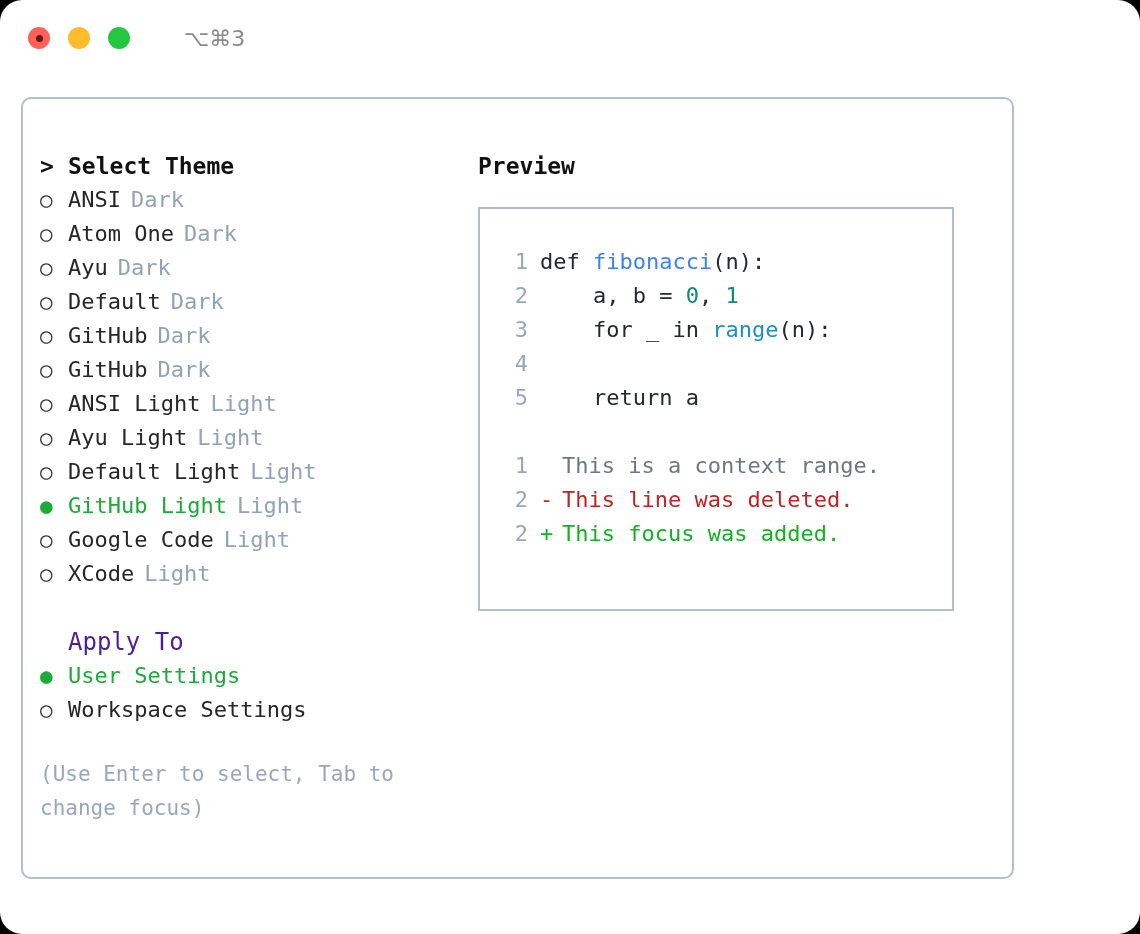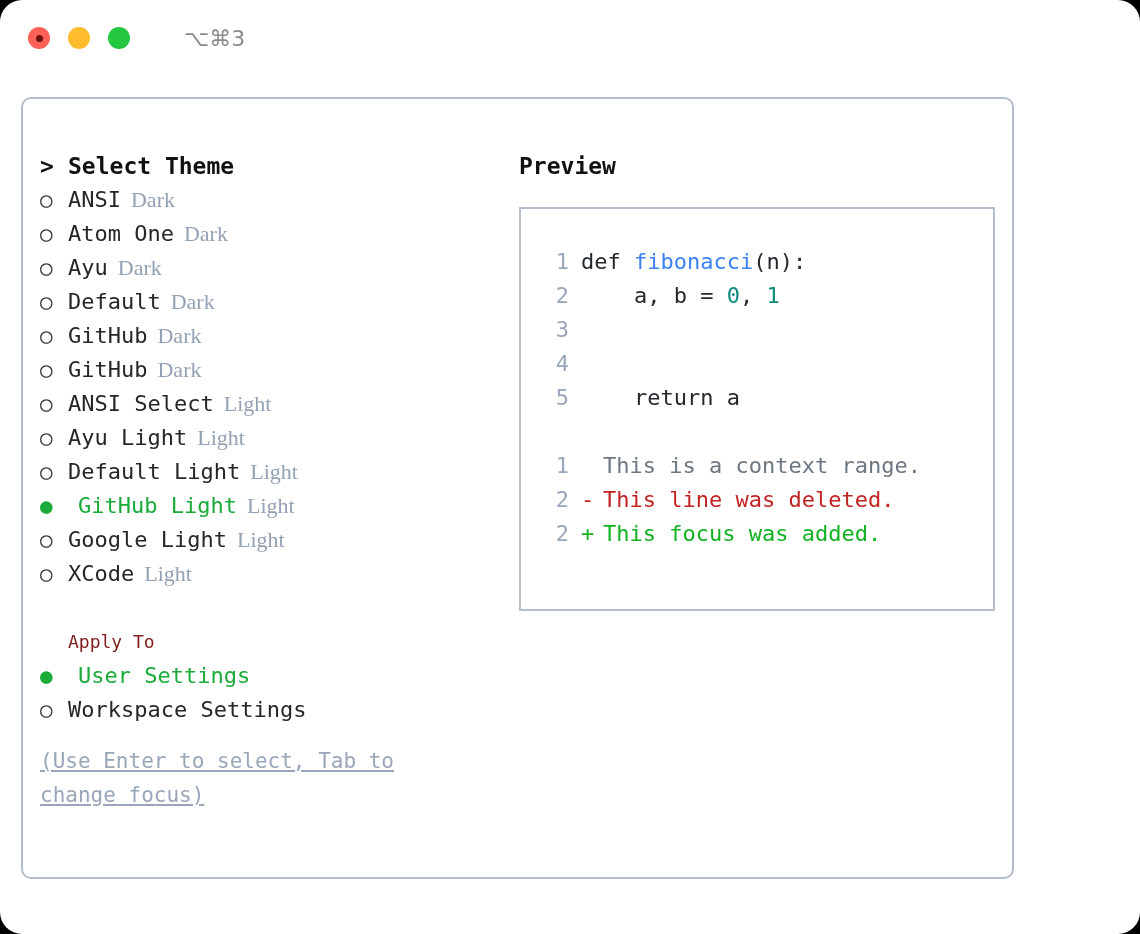--- a/index.html
+++ b/index.html
@@ -123,50 +123,48 @@
   .marker.sel { color: #1aab38; }
   .opt {
     display: flex;
     align-items: baseline;
     font-size: 22px;
     line-height: 34px;
     color: #262626;
     white-space: pre;
   }
   .opt .label { color: #262626; }
-  .opt.selected .label { color: #1aab38; margin-left: 10px; }
+  .opt.selected .label { color: #1aab38; }
   .tag {
     color: #93a1b5;
     margin-left: 10px;
-    font-family: Liberation Serif, serif;
   }
 
   .group-heading {
-    font-size: 18px;
-    line-height: 34px;
-    color: #7f1d1d;
+    font-size: 24px;
+    line-height: 34px;
+    color: #4c1d95;
     padding-left: 28px;
     white-space: pre;
   }
   .spacer { height: 34px; }
 
   .hint {
-    margin-top: 17px;
+    margin-top: 30px;
     font-size: 21px;
     line-height: 34px;
     color: #99a6ba;
     width: 410px;
     white-space: normal;
-    text-decoration: underline;
   }
 
   
   .right-col {
     position: absolute;
-    left: 496px;
+    left: 455px;
     top: 50px;
     width: 495px;
   }
   .preview-title {
     font-size: 23px;
     font-weight: bold;
     color: #111111;
     line-height: 34px;
   }
   .preview-box {
@@ -228,46 +226,46 @@
         <div class="section-title">
           <span class="caret">&gt;</span><span>Select Theme</span>
         </div>
         <div id="theme-list">
             <div class="opt"><span class="marker">○</span><span class="label">ANSI</span><span class="tag">Dark</span></div>
             <div class="opt"><span class="marker">○</span><span class="label">Atom One</span><span class="tag">Dark</span></div>
             <div class="opt"><span class="marker">○</span><span class="label">Ayu</span><span class="tag">Dark</span></div>
             <div class="opt"><span class="marker">○</span><span class="label">Default</span><span class="tag">Dark</span></div>
             <div class="opt"><span class="marker">○</span><span class="label">GitHub</span><span class="tag">Dark</span></div>
             <div class="opt"><span class="marker">○</span><span class="label">GitHub</span><span class="tag">Dark</span></div>
-            <div class="opt"><span class="marker">○</span><span class="label">ANSI Select</span><span class="tag">Light</span></div>
+            <div class="opt"><span class="marker">○</span><span class="label">ANSI Light</span><span class="tag">Light</span></div>
             <div class="opt"><span class="marker">○</span><span class="label">Ayu Light</span><span class="tag">Light</span></div>
             <div class="opt"><span class="marker">○</span><span class="label">Default Light</span><span class="tag">Light</span></div>
             <div class="opt selected"><span class="marker sel">●</span><span class="label">GitHub Light</span><span class="tag">Light</span></div>
-            <div class="opt"><span class="marker">○</span><span class="label">Google Light</span><span class="tag">Light</span></div>
+            <div class="opt"><span class="marker">○</span><span class="label">Google Code</span><span class="tag">Light</span></div>
             <div class="opt"><span class="marker">○</span><span class="label">XCode</span><span class="tag">Light</span></div>
           </div>
 
         <div class="spacer"></div>
 
         <div class="group-heading">Apply To</div>
         <div id="apply-list">
             <div class="opt selected"><span class="marker sel">●</span><span class="label">User Settings</span></div>
             <div class="opt"><span class="marker">○</span><span class="label">Workspace Settings</span></div>
           </div>
 
         <div class="hint">(Use Enter to select, Tab to change focus)</div>
       </div>
 
       <div class="right-col">
         <div class="preview-title">Preview</div>
         <div class="preview-box">
           <div id="code-block">
               <div class="code-line"><span class="lineno">1</span><span><span class="code-text"></span><span class="tok-kw">def </span><span class="tok-fn">fibonacci</span><span class="code-text">(n):</span></span></div>
               <div class="code-line"><span class="lineno">2</span><span><span class="code-text">    </span><span class="code-text">a, b = </span><span class="tok-num">0</span><span class="code-text">, </span><span class="tok-num">1</span></span></div>
-              <div class="code-line"><span class="lineno">3</span></div>
+              <div class="code-line"><span class="lineno">3</span><span><span class="code-text">    </span><span class="tok-kw">for _ in </span><span class="tok-call">range</span><span class="code-text">(n):</span></span></div>
               <div class="code-line"><span class="lineno">4</span><span><span class="code-text">        </span></span></div>
               <div class="code-line"><span class="lineno">5</span><span><span class="code-text">    </span><span class="tok-kw">return a</span></span></div>
             </div>
           <div class="blank-line"></div>
           <div id="diff-block">
               <div class="diff-line"><span class="lineno">1</span><span class="diff-sign diff-ctx"> </span> <span class="diff-ctx">This is a context range.</span></div>
               <div class="diff-line"><span class="lineno">2</span><span class="diff-sign diff-del">-</span> <span class="diff-del">This line was deleted.</span></div>
               <div class="diff-line"><span class="lineno">2</span><span class="diff-sign diff-add">+</span> <span class="diff-add">This focus was added.</span></div>
             </div>
         </div>

